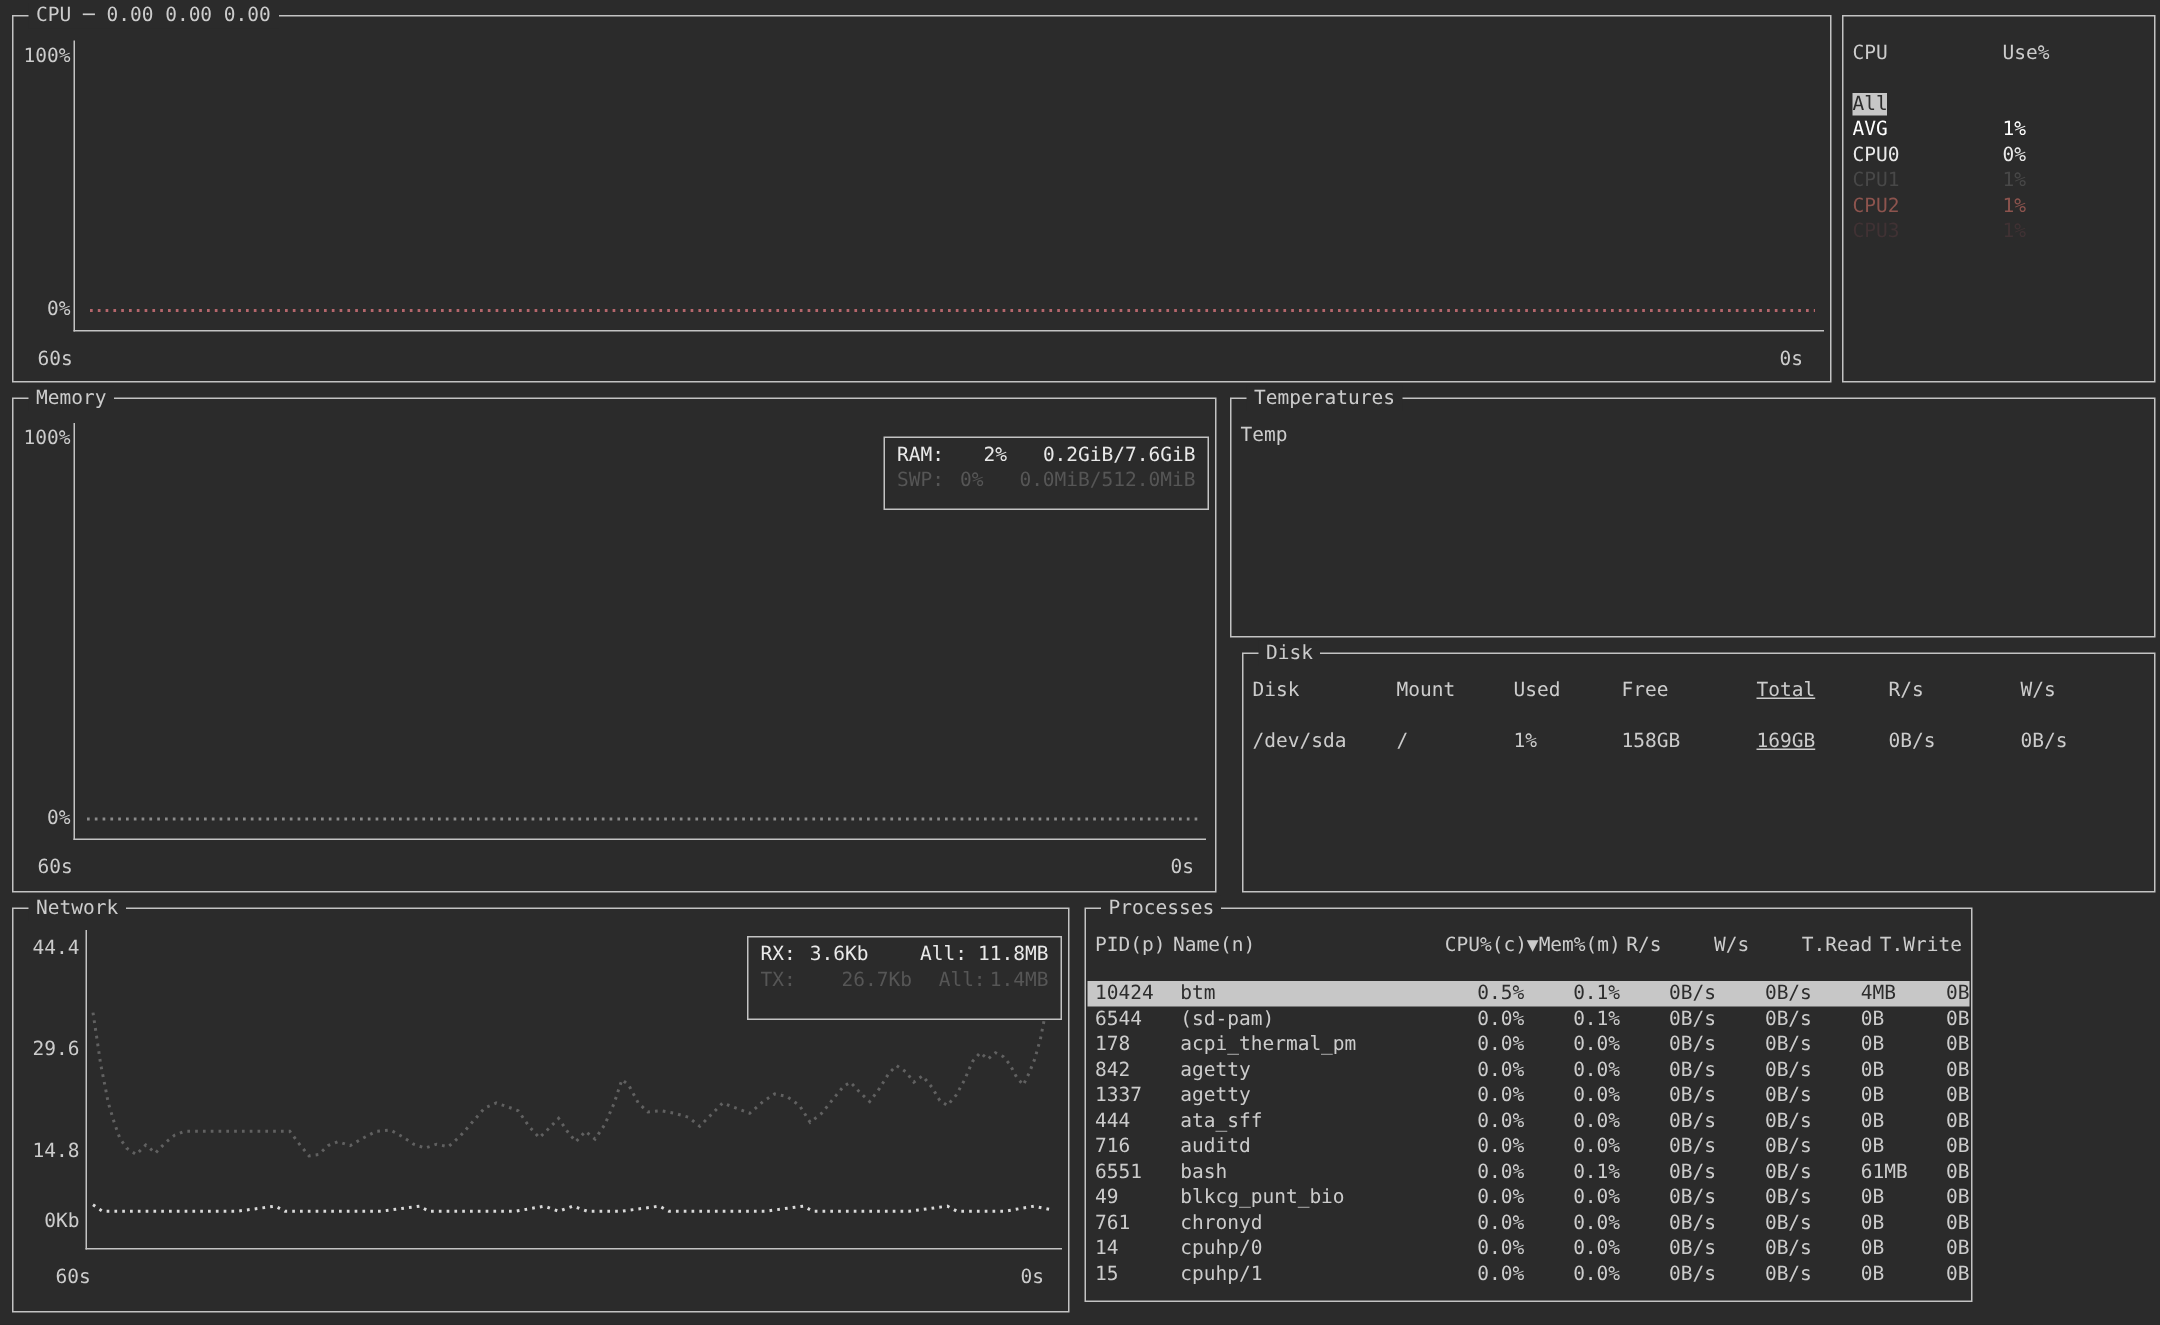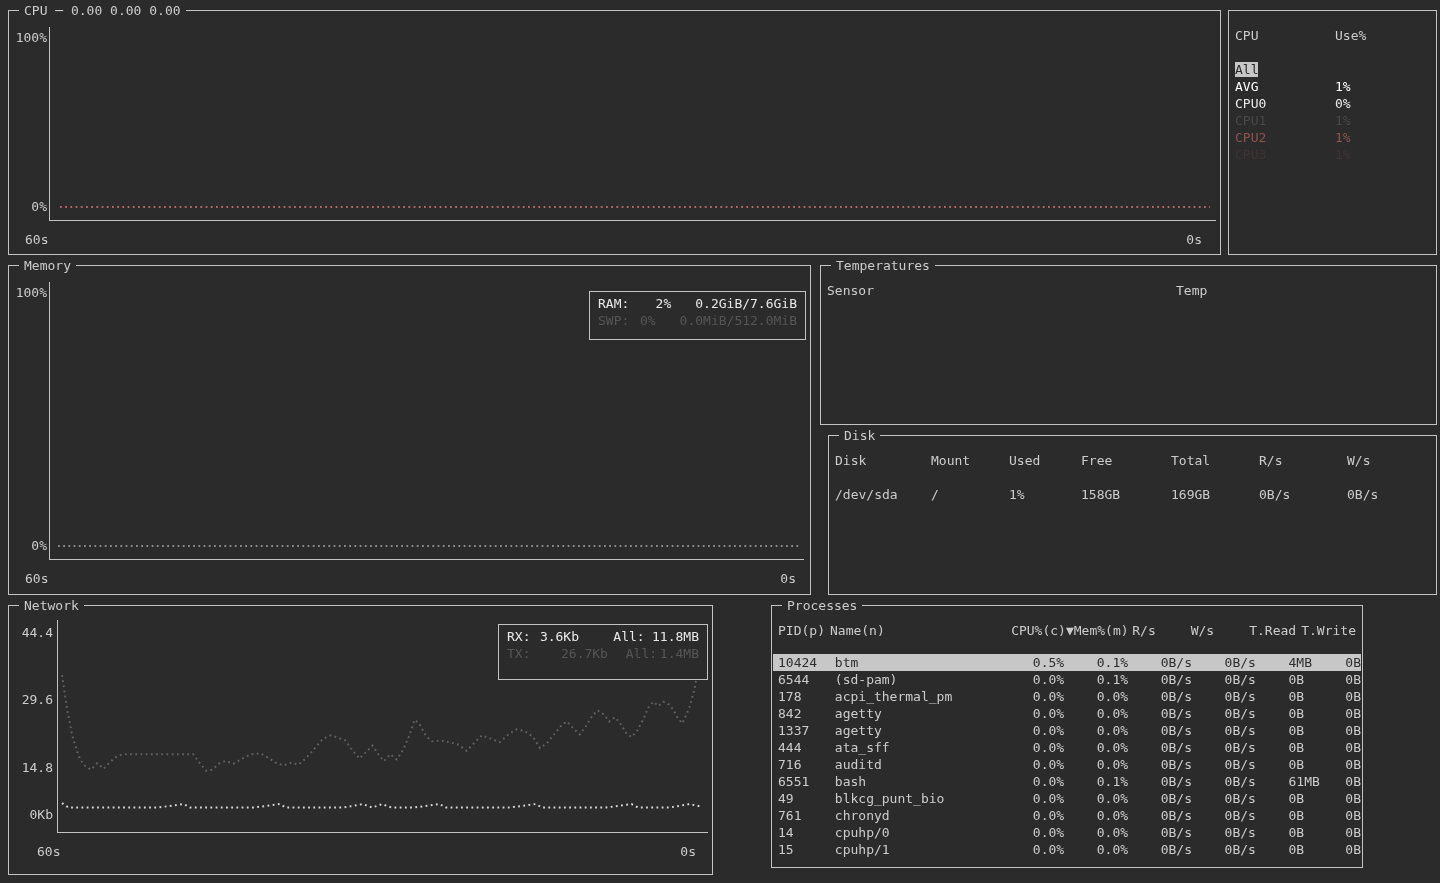--- a/index.html
+++ b/index.html
@@ -21,21 +21,21 @@
   .legend-row.dim{color:var(--faded);}
   .legend-row.bright{color:var(--bright);}
   .hdr-row,.data-row{position:absolute;left:6px;right:6px;display:flex;line-height:17px;white-space:pre;}
   
   .cpu-rows{position:absolute;left:6px;right:6px;top:50px;}
   .cpu-row{display:flex;height:17px;line-height:17px;}
   .cpu-row .cl{width:100px;}
   .cpu-row.selected .cl-text{background:var(--selbg);color:var(--seltx);}
   
   .disk-grid span{display:inline-block;}
-  .dc0{width:96px;} .dc1{width:78px;} .dc2{width:72px;} .dc3{width:90px;} .dc4{width:88px;} .dc5{width:88px;} .dc6{flex:1;}
+  .dc0{width:96px;} .dc1{width:78px;} .dc2{width:72px;} .dc3{width:90px;} .dc4{width:88px;text-decoration:underline;} .dc5{width:88px;} .dc6{flex:1;}
   
   .proc-rows{position:absolute;left:1px;right:1px;top:48px;}
   .prow{display:flex;height:17px;line-height:17px;padding-left:5px;white-space:pre;}
   .prow.selected{background:var(--selbg);color:var(--seltx);}
   .pc0{width:64px;} .pc1{width:223px;} .pc2{width:72px;} .pc3{width:72px;} .pc4{width:72px;} .pc5{width:72px;} .pc6{width:64px;} .pc7{flex:1;}
   .proc-hdr{left:6px;right:6px;}
 </style>
 </head>
 <body>
 
@@ -105,21 +105,20 @@
       <div class="legend-row bright"><span style="width:48px;">RAM:</span><span style="width:34px;text-align:right;">2%</span><span style="margin-left:24px;">0.2GiB/7.6GiB</span></div>
       <div class="legend-row dim"><span style="width:48px;">SWP:</span><span style="width:34px;text-align:right;">0%</span><span style="margin-left:24px;">0.0MiB/512.0MiB</span></div>
     </div>
     <div class="xlab" style="left:16px;top:304px;">60s</div>
     <div class="xlab" style="right:14px;top:304px;">0s</div>
   </section>
 
   <section class="panel" style="left:820px;top:265px;width:617px;height:160px;">
     <div class="ptitle">Temperatures</div>
     <div class="hdr-row" style="top:16px;">
-      <span style="width:349px;">Sensor</span>
       <span>Temp</span>
     </div>
   </section>
 
   <section class="panel" style="left:828px;top:435px;width:609px;height:160px;">
     <div class="ptitle">Disk</div>
     <div class="hdr-row disk-grid" style="top:16px;">
       <span class="dc0">Disk</span>
       <span class="dc1">Mount</span>
       <span class="dc2">Used</span>
@@ -154,21 +153,21 @@
         </svg>
     </div>
     <div class="legend-box" style="left:489px;top:18px;width:210px;height:56px;">
       <div class="legend-row bright"><span style="width:34px;">RX:</span><span style="width:76px;">3.6Kb</span><span style="width:40px;">All:</span><span>11.8MB</span></div>
       <div class="legend-row dim"><span style="width:34px;">TX:</span><span style="width:76px;margin-left:25px;">26.7Kb</span><span style="width:40px;">All:</span><span>1.4MB</span></div>
     </div>
     <div class="xlab" style="left:28px;top:237px;">60s</div>
     <div class="xlab" style="right:16px;top:237px;">0s</div>
   </section>
 
-  <section class="panel" style="left:723px;top:605px;width:592px;height:263px;margin-left:48px;">
+  <section class="panel" style="left:723px;top:605px;width:592px;height:263px;">
     <div class="ptitle">Processes</div>
     <div class="hdr-row proc-hdr" style="top:16px;">
       <span class="pc0">PID(p)</span>
       <span class="pc1">Name(n)</span>
       <span class="pc2">CPU%(c)▼</span>
       <span class="pc3">Mem%(m)</span>
       <span class="pc4">R/s</span>
       <span class="pc5">W/s</span>
       <span class="pc6">T.Read</span>
       <span class="pc7">T.Write</span>

